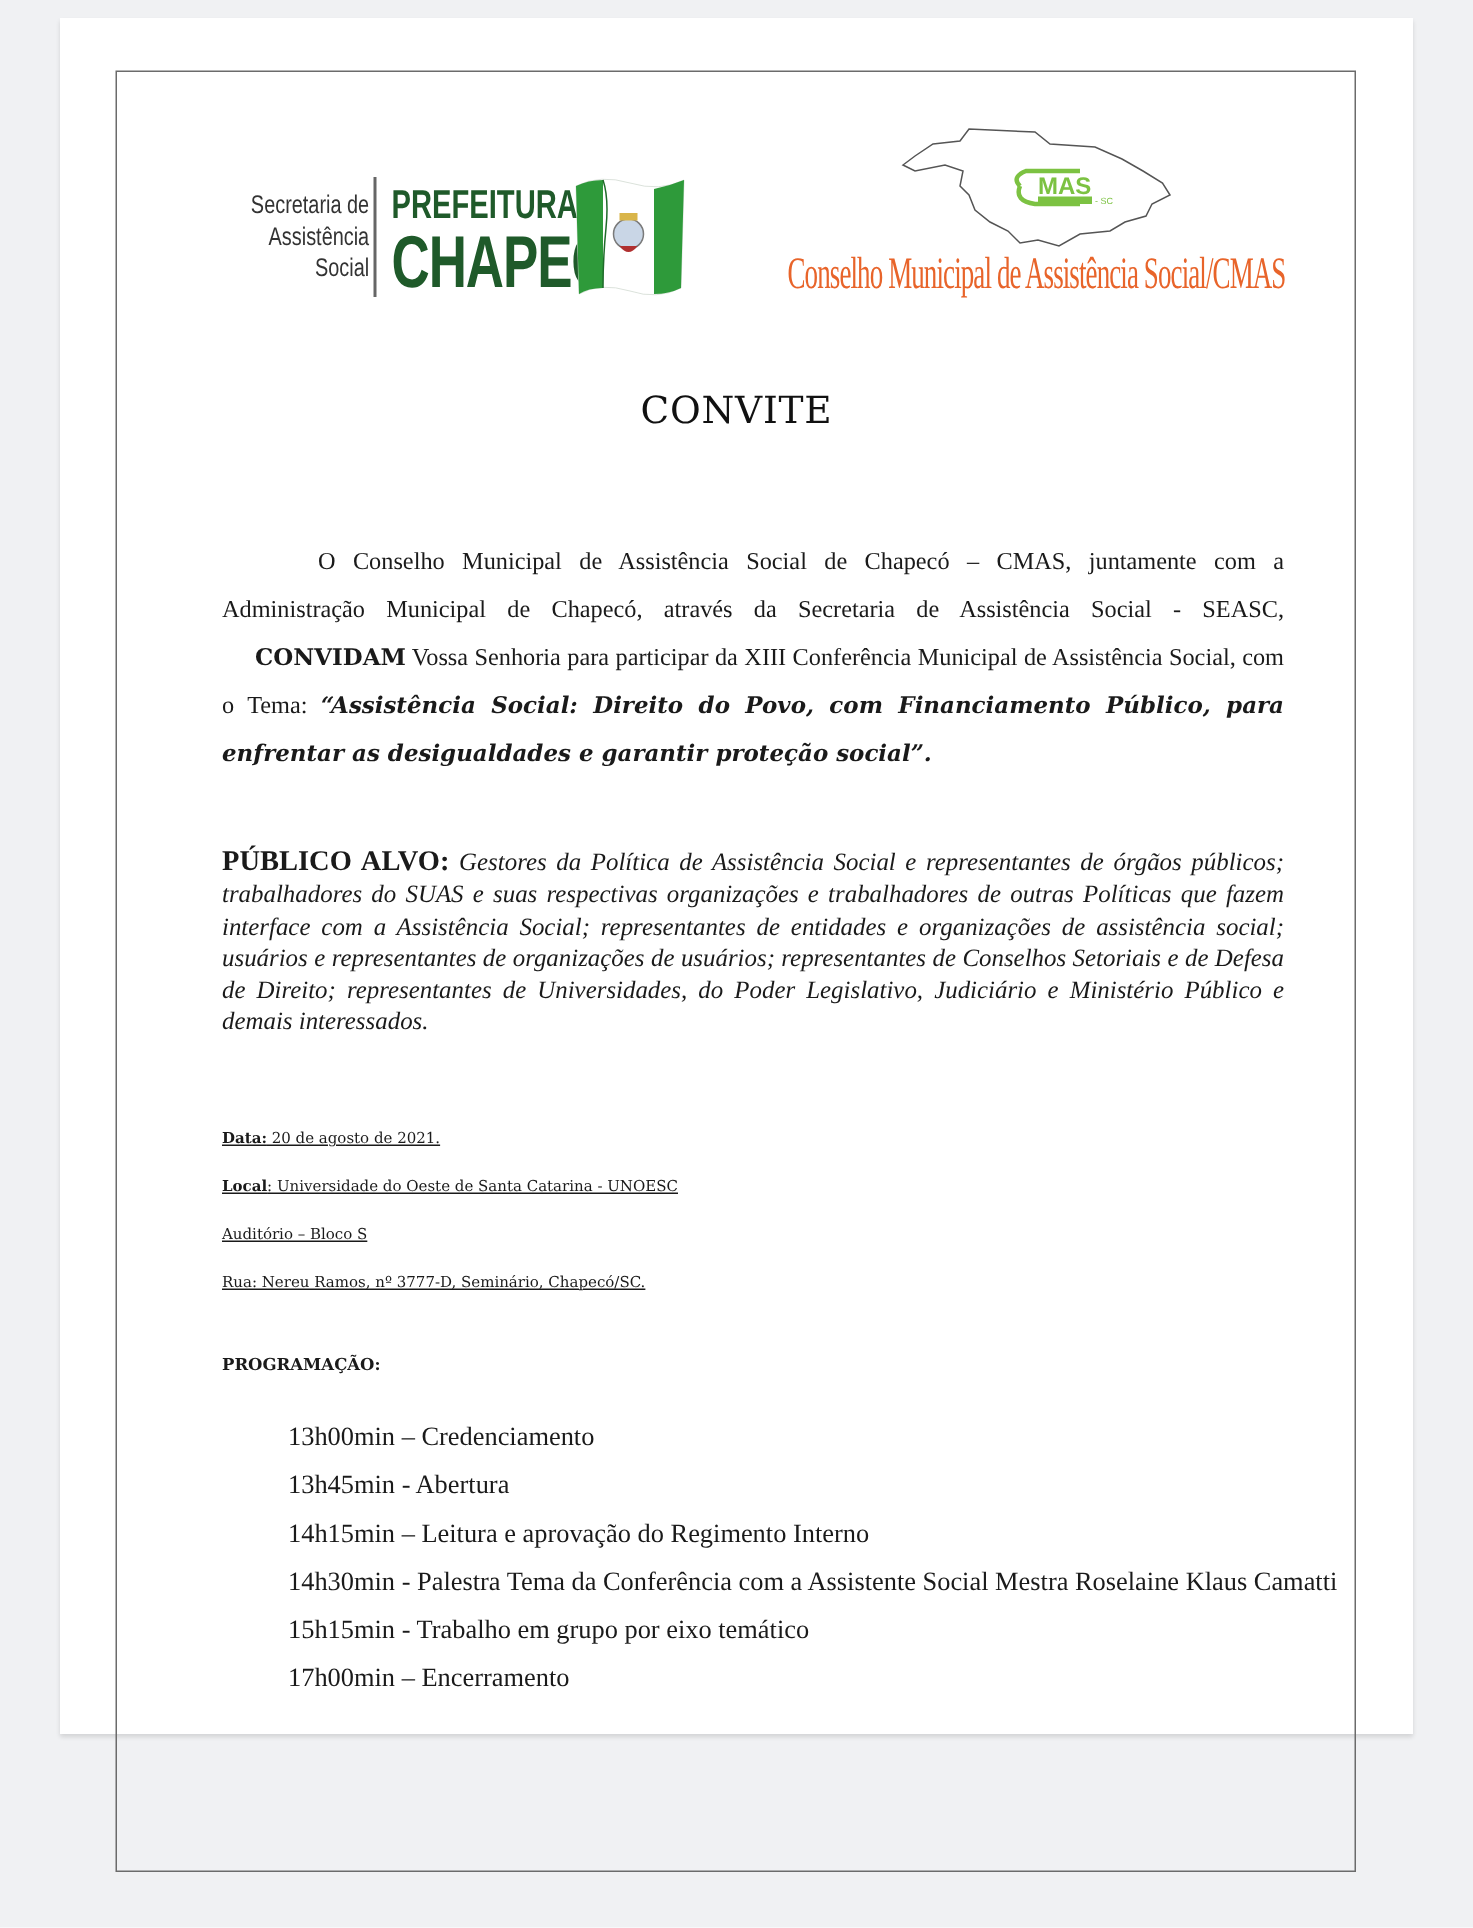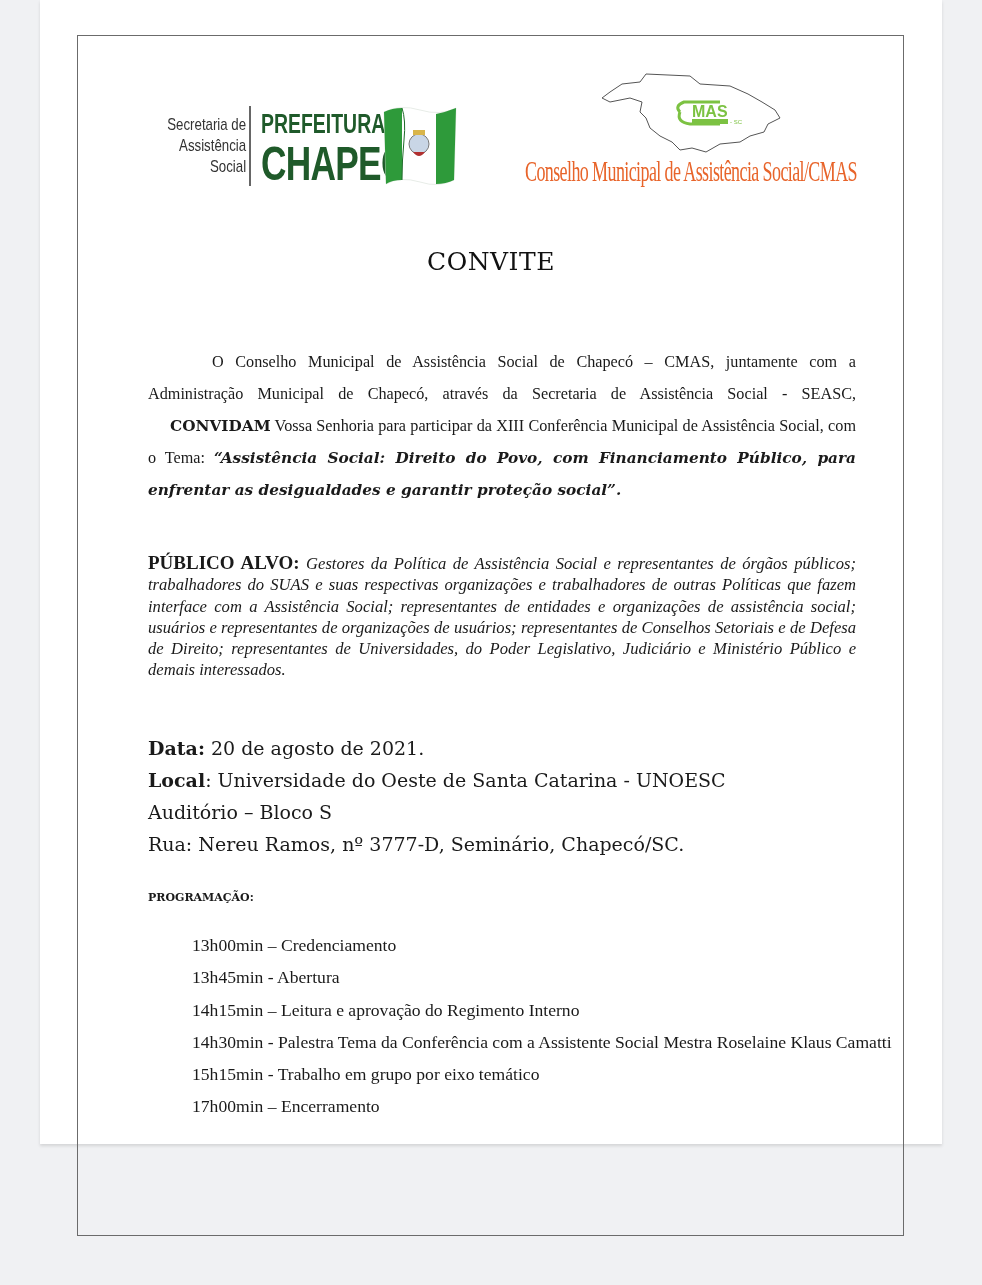--- a/index.html
+++ b/index.html
@@ -5,21 +5,21 @@
   html, body { margin: 0; padding: 0; }
   body {
     width: 982px; height: 1285px;
     background: #f0f1f3;
     position: relative;
     overflow: hidden;
     font-family: "DejaVu Serif", serif;
     color: #1a1a1a;
   }
   .page {
-    position: absolute; left: 40px; top: 0; width: 902px; height: 1144px;
+    position: absolute; left: 40px; top: 12px; width: 902px; height: 1144px;
     background: #ffffff;
     box-shadow: 0 2px 3px rgba(0,0,0,0.12);
   }
   .frame {
     position: absolute; left: 37px; top: 35px; width: 827px; height: 1201px;
     border: 1.5px solid #6b6b6b;
     box-sizing: border-box;
   }
   
   .logo-left {
@@ -65,21 +65,21 @@
   .intro b { font-family: "DejaVu Serif", serif; font-size: 15.3px; margin-left: 22px; }
 
   .publico {
     position: absolute; left: 108px; width: 708px; top: 552px;
     font-size: 16.6px; line-height: 21.3px; text-align: justify;
     font-family: "Liberation Serif", serif;
   }
   .publico b { font-family: Liberation Serif, serif; font-size: 19px; }
   .publico i { }
 
-  .info { position: absolute; left: 108px; top: 732px; font-family: "DejaVu Serif", serif; font-size: 19px; line-height: 32px; }
+  .info { position: absolute; left: 108px; top: 732px; font-family: "DejaVu Serif", serif; font-size: 10px; line-height: 32px; text-decoration: underline; }
   .info .row { white-space: nowrap; }
   .info b { font-weight: bold; }
 
   .prog-title { position: absolute; left: 108px; top: 891px; font-family: "DejaVu Serif", serif; font-weight: bold; font-size: 11px; }
   .prog { position: absolute; left: 108px; width: 708px; top: 929px; font-family: "Liberation Serif", serif; font-size: 17.6px; line-height: 32.3px; margin-left: 44px; }
   .prog .item { text-align: justify; }
   .prog .item.wrap { text-align-last: left; }
 </style>
 </head>
 <body>

